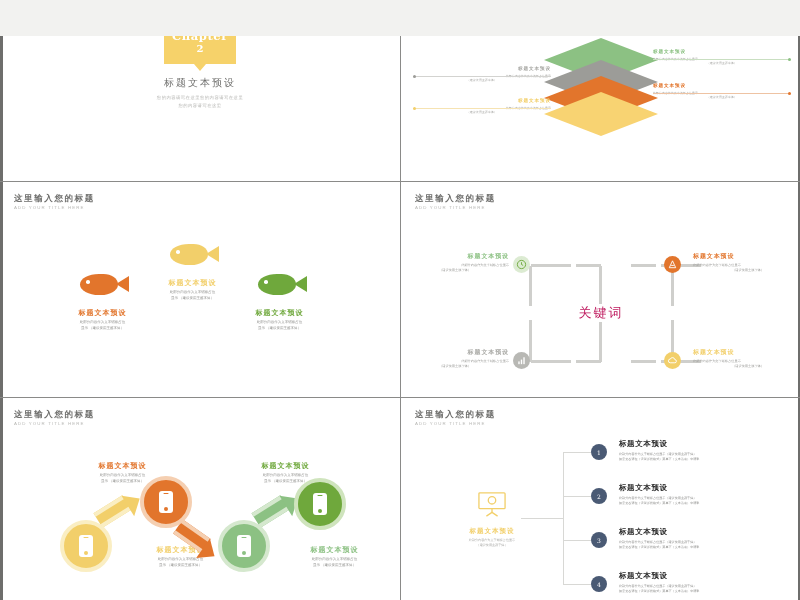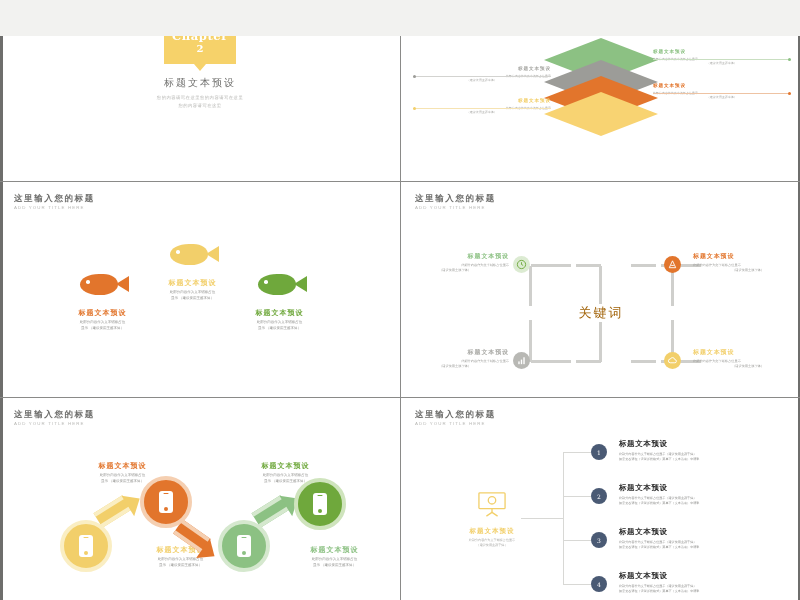--- a/index.html
+++ b/index.html
@@ -91,21 +91,21 @@
     border-right:13px solid var(--c);
   }
   .fish .eye{position:absolute;left:6px;top:6px;width:3.6px;height:3.6px;border-radius:50%;background:#fff;}
   .fcap{position:absolute;text-align:center;}
   .fcap .t{font-size:7px;font-weight:700;letter-spacing:1px;line-height:11px;white-space:nowrap;}
   .fcap .d{font-size:3.5px;color:#8e8e8b;line-height:5.6px;margin-top:2px;}
 
   
   .kw-center{
     position:absolute;left:0;right:0;top:122px;text-align:center;
-    font-size:13px;color:#a16207;letter-spacing:2px;font-weight:500;
+    font-size:13px;color:#be185d;letter-spacing:2px;font-weight:500;
   }
   .kwline{position:absolute;background:#cfcfcc;}
   .kwico{
     position:absolute;width:17px;height:17px;border-radius:50%;
     display:flex;align-items:center;justify-content:center;z-index:4;
   }
   .kwico svg{width:11px;height:11px;}
   .kwlbl{position:absolute;}
   .kwlbl .t{font-size:6px;font-weight:700;letter-spacing:.9px;line-height:9px;white-space:nowrap;}
   .kwlbl .d{font-size:3.2px;color:#9a9a97;line-height:5px;margin-top:2px;}

